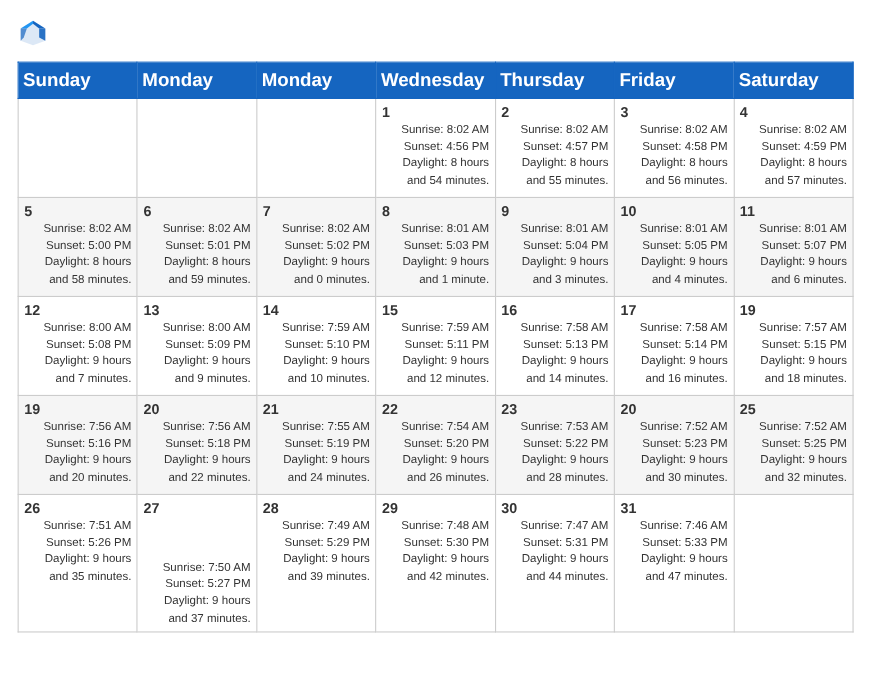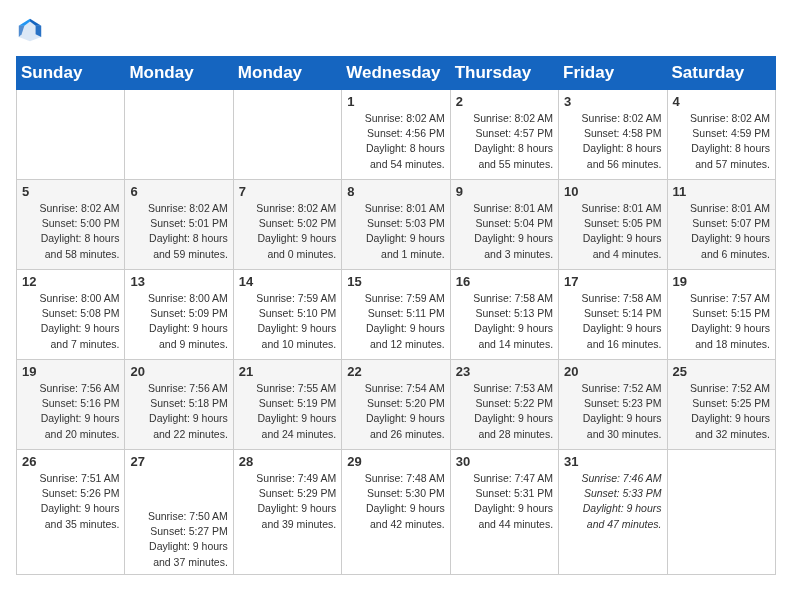--- a/index.html
+++ b/index.html
@@ -352,21 +352,21 @@
         </td>
         <td>
           <span class="day-num">30</span>
           <div class="cell-text" style="white-space: pre-line;">Sunrise: 7:47 AM
 Sunset: 5:31 PM
 Daylight: 9 hours
 and 44 minutes.</div>
         </td>
         <td>
           <span class="day-num">31</span>
-          <div class="cell-text" style="white-space: pre-line; font-style: italic;">Sunrise: 7:46 AM
+          <div class="cell-text" style="white-space: pre-line;">Sunrise: 7:46 AM
 Sunset: 5:33 PM
 Daylight: 9 hours
 and 47 minutes.</div>
         </td>
         <td class="empty-cell"></td>
       </tr>
     </tbody>
 </table>
 
 </body></html>

